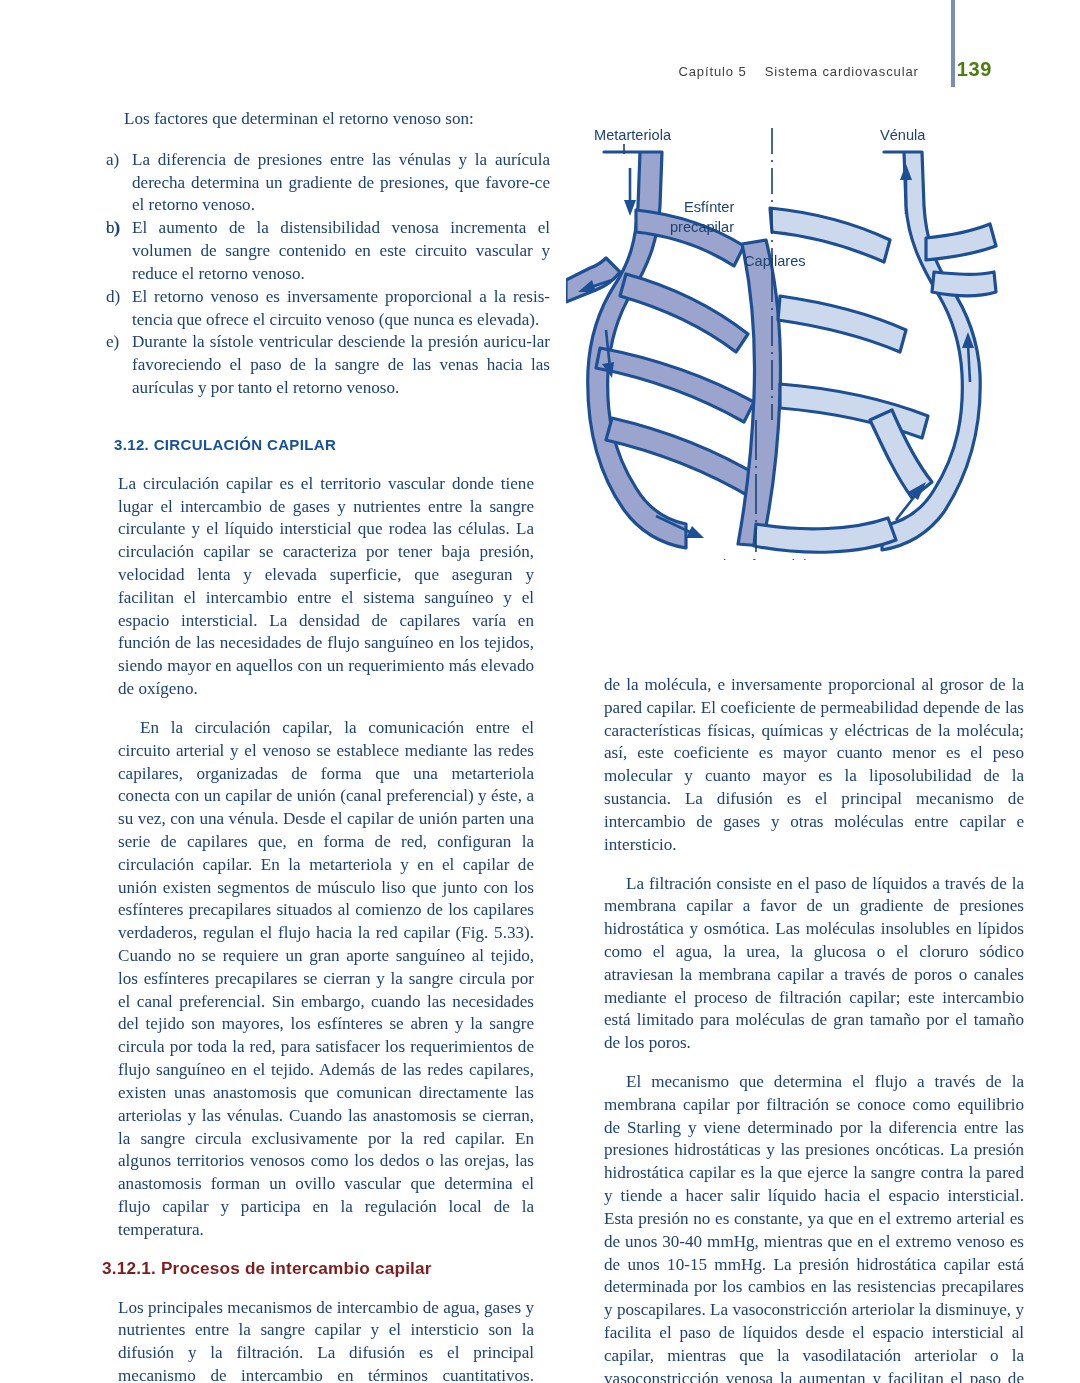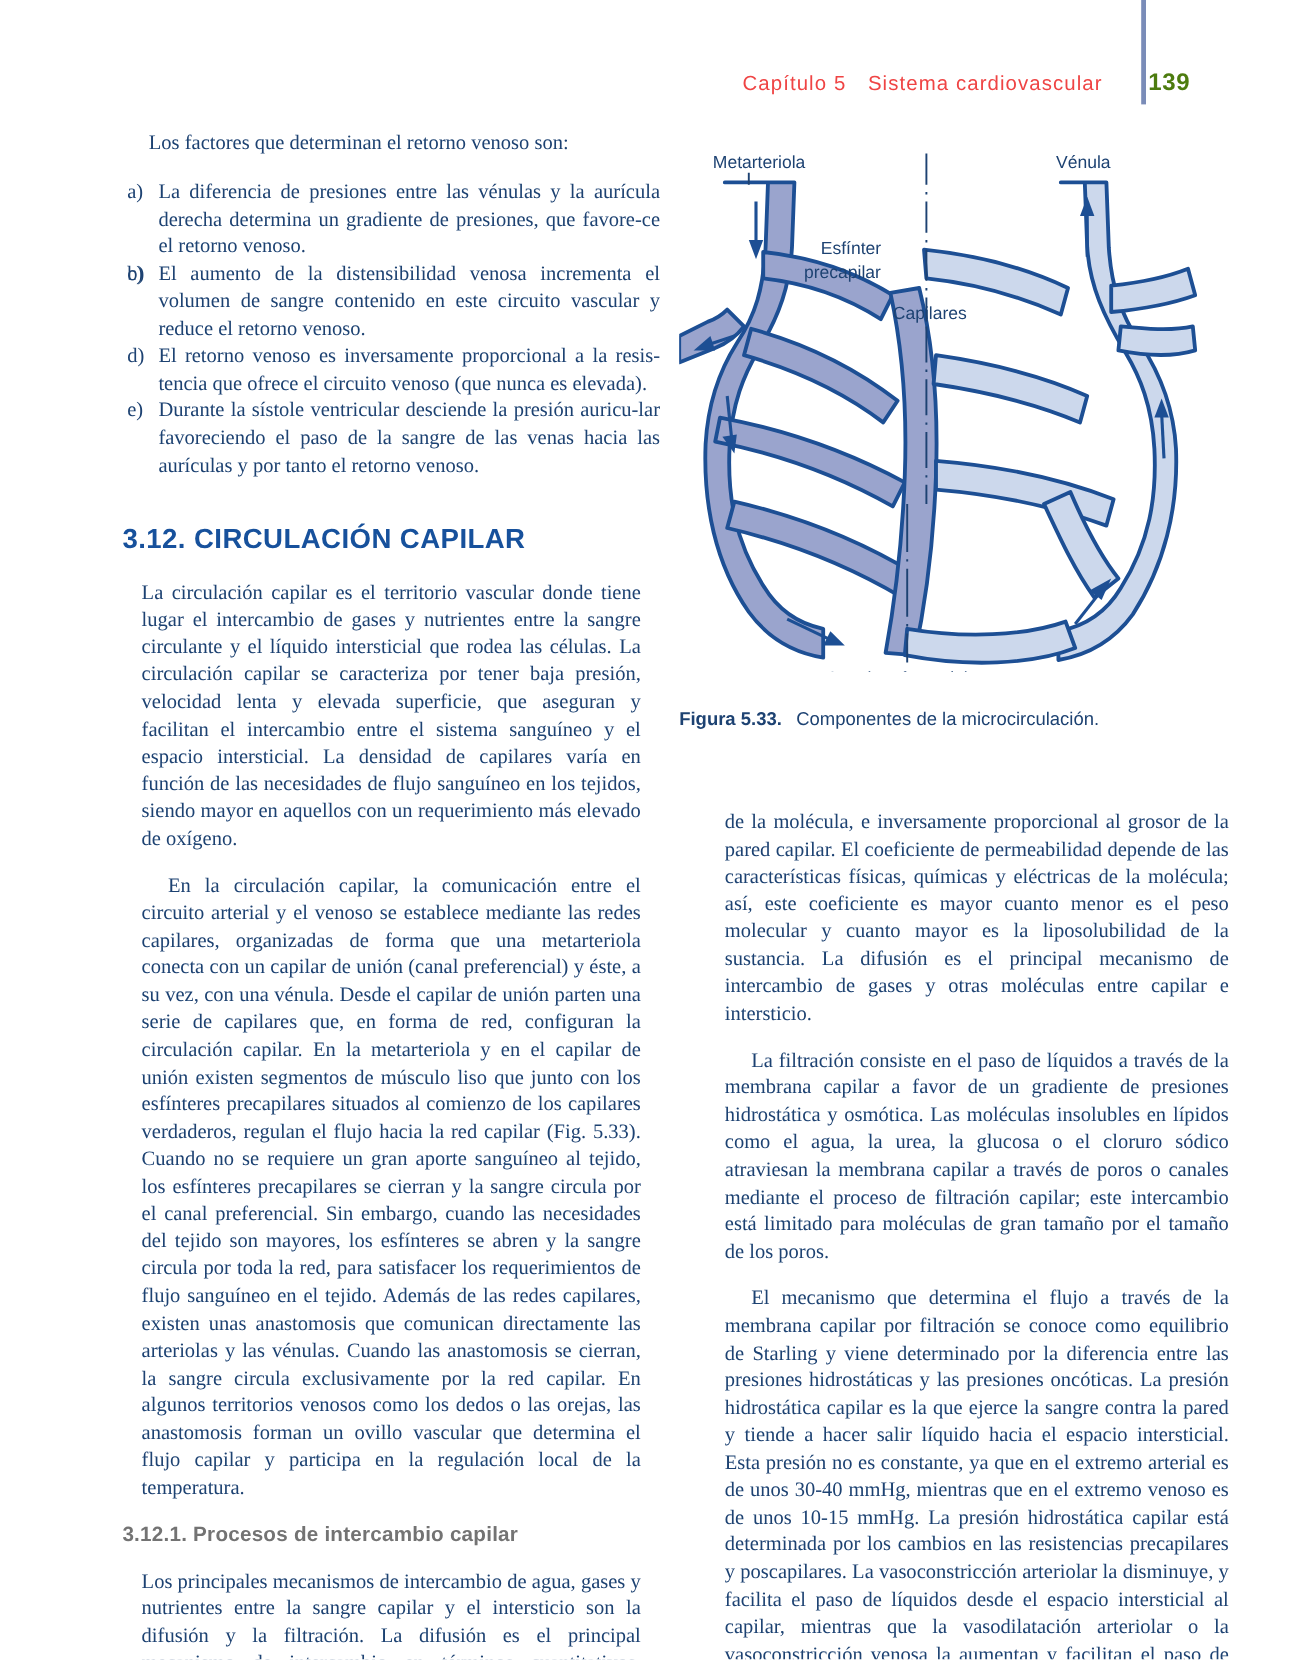--- a/index.html
+++ b/index.html
@@ -22,23 +22,23 @@
     position: absolute;
     top: 58px;
     right: 88px;
     display: flex;
     align-items: baseline;
     gap: 0;
     white-space: nowrap;
   }
   .rh-text {
     font-family: "Liberation Sans", "DejaVu Sans", sans-serif;
-    font-size: 17px;
+    font-size: 13px;
     letter-spacing: 0.9px;
-    color: #ef4444;
+    color: #404040;
   }
   .rh-chapter { margin-right: 18px; }
   .rh-rule {
     position: absolute;
     top: 0px;
     left: 951px;
     width: 4px;
     height: 87px;
     background: #7a8cb8;
   }
@@ -106,32 +106,32 @@
   }
   ol.alpha-list li .marker {
     position: absolute;
     left: 4px;
     top: 0;
     width: 26px;
   }
 
   h2.sec-head {
     font-family: "Liberation Sans", "DejaVu Sans", sans-serif;
-    font-size: 23px;
+    font-size: 15px;
     font-weight: bold;
     letter-spacing: 0.35px;
     color: #17519c;
-    margin: 36px 0 20px 0;
+    margin: 36px 0 20px 12px;
   }
   h3.subsec-head {
     font-family: "Liberation Sans", "DejaVu Sans", sans-serif;
     font-size: 17.2px;
     font-weight: bold;
     letter-spacing: 0.2px;
-    color: #737373;
+    color: #7f1d1d;
     margin: 14px 0 18px 0;
   }
 
   .fig-caption {
     margin-top: 30px;
     font-family: "Liberation Sans", "DejaVu Sans", sans-serif;
     font-size: 15.4px;
     color: #1d4272;
     line-height: 1.3;
   }
@@ -301,23 +301,20 @@
 
         <text class="fig-label" x="28" y="20">Metarteriola</text>
         <text class="fig-label" x="118" y="92">Esfínter</text>
         <text class="fig-label" x="104" y="112">precapilar</text>
         <text class="fig-label" x="178" y="146">Capilares</text>
         <text class="fig-label" x="314" y="20">Vénula</text>
         <text class="fig-label" x="122" y="450">Canal preferencial</text>
       </svg>
     </div>
 
-    <div class="fig-caption">
-      <span class="fig-num">Figura 5.33.</span><span>Componentes de la microcirculación.</span>
-    </div>
   </div>
 
   <div class="col-right-text">
     <p class="body">de la molécula, e inversamente proporcional al grosor de la pared capilar. El coeficiente de permeabilidad depende de las características físicas, químicas y eléctricas de la molécula; así, este coeficiente es mayor cuanto menor es el peso molecular y cuanto mayor es la liposolubilidad de la sustancia. La difusión es el principal mecanismo de intercambio de gases y otras moléculas entre capilar e intersticio.</p>
     <p class="body indent">La filtración consiste en el paso de líquidos a través de la membrana capilar a favor de un gradiente de presiones hidrostática y osmótica. Las moléculas insolubles en lípidos como el agua, la urea, la glucosa o el cloruro sódico atraviesan la membrana capilar a través de poros o canales mediante el proceso de filtración capilar; este intercambio está limitado para moléculas de gran tamaño por el tamaño de los poros.</p>
     <p class="body indent">El mecanismo que determina el flujo a través de la membrana capilar por filtración se conoce como equilibrio de Starling y viene determinado por la diferencia entre las presiones hidrostáticas y las presiones oncóticas. La presión hidrostática capilar es la que ejerce la sangre contra la pared y tiende a hacer salir líquido hacia el espacio intersticial. Esta presión no es constante, ya que en el extremo arterial es de unos 30-40 mmHg, mientras que en el extremo venoso es de unos 10-15 mmHg. La presión hidrostática capilar está determinada por los cambios en las resistencias precapilares y poscapilares. La vasoconstricción arteriolar la disminuye, y facilita el paso de líquidos desde el espacio intersticial al capilar, mientras que la vasodilatación arteriolar o la vasoconstricción venosa la aumentan y facilitan el paso de líquidos desde el capilar al espacio intersticial. Dado que las resistencias precapilares son unas cuatro veces mayores que las poscapilares, pequeños aumentos de la presión venosa tendrán un efecto muy marcado sobre la presión hidrostática capilar.</p>
   </div>
 
 </div>
 

